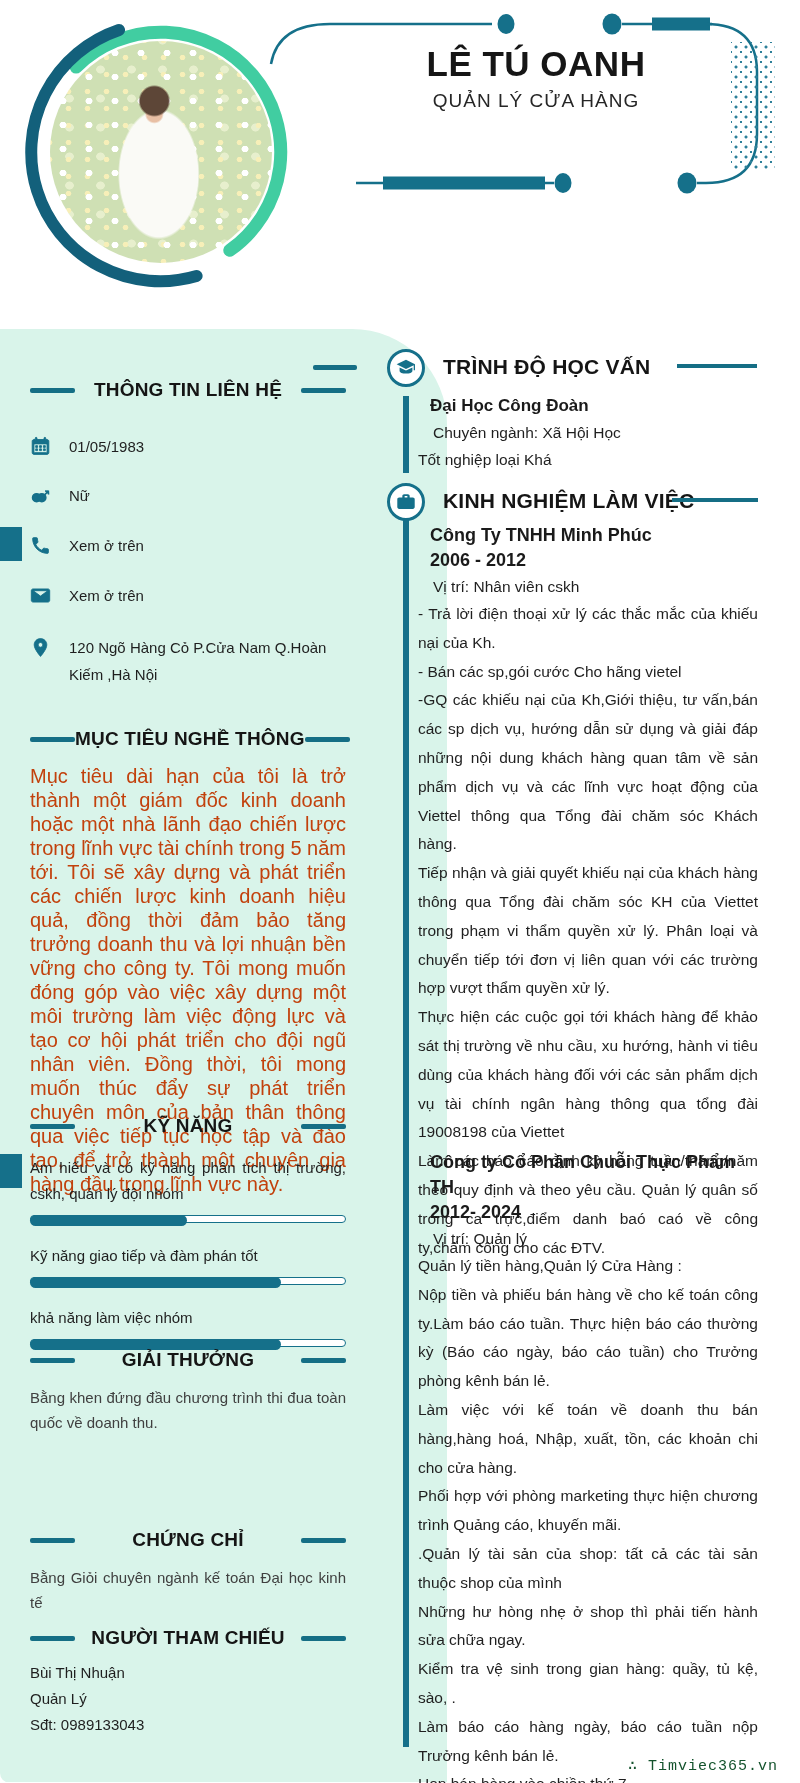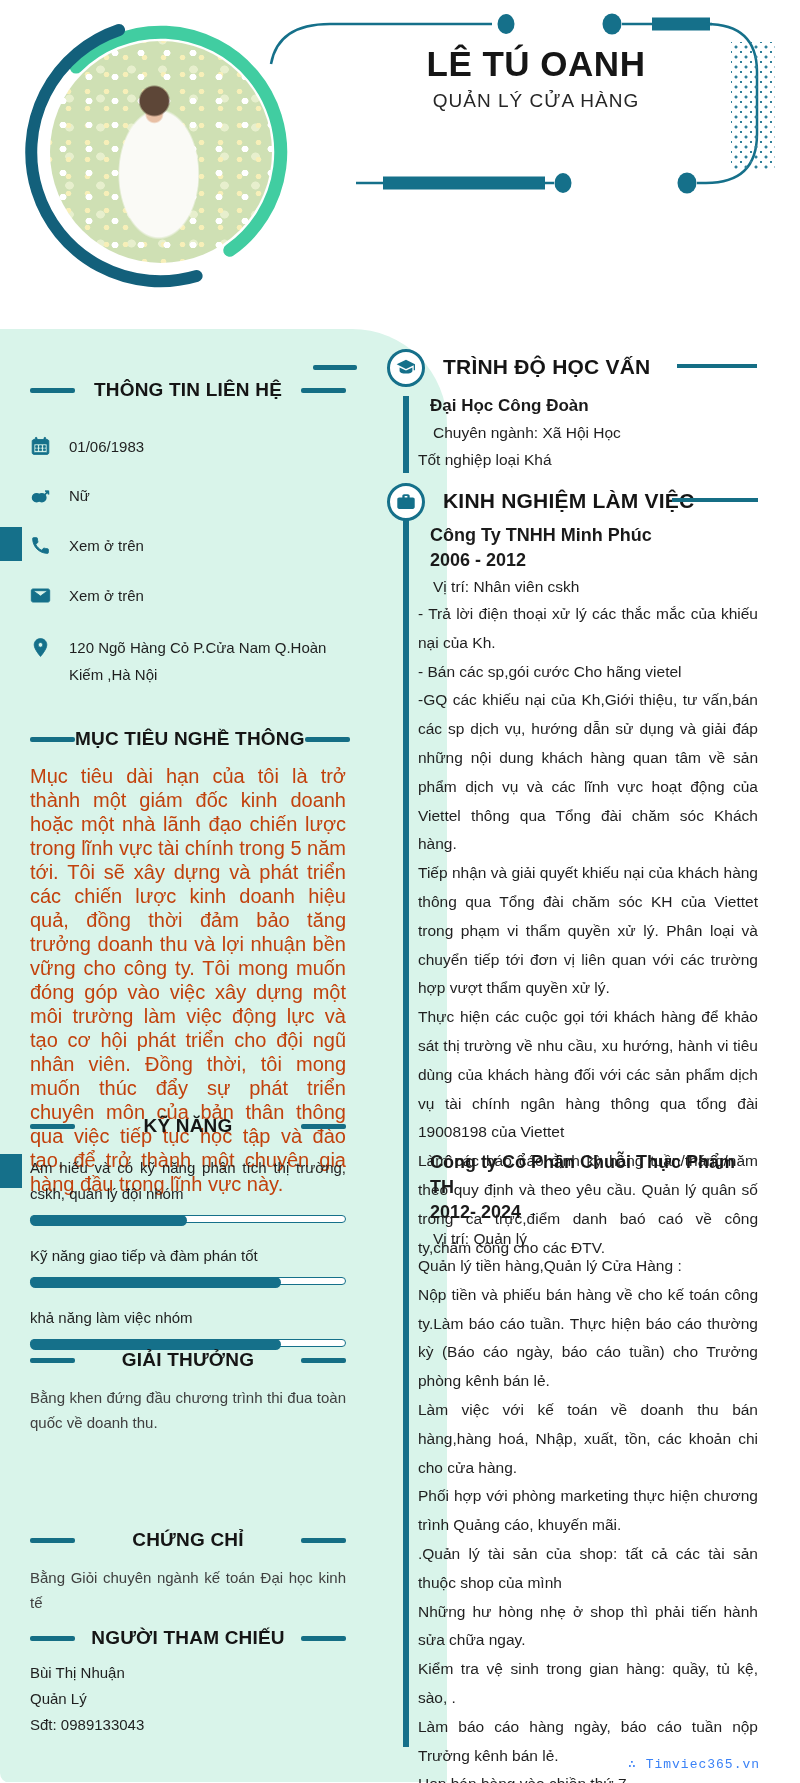--- a/index.html
+++ b/index.html
@@ -79,22 +79,22 @@
   .edu-major  { position:absolute; left:433px; top:424px; font-size:15.5px; color:#1f1f1f; }
   .edu-grade  { position:absolute; left:418px; top:451px; font-size:15.5px; color:#1f1f1f; }
   .job { position:absolute; left:418px; width:340px; }
   .job .company { font-size:18px; font-weight:800; line-height:25px; padding-left:12px; color:#1a1a1a; }
   .job .period  { font-size:18px; font-weight:800; line-height:25px; padding-left:12px; color:#1a1a1a; }
   .job .position{ font-size:15.5px; line-height:27px; padding-left:15px; color:#1f1f1f; }
   .job .details p { font-size:15.5px; line-height:28.8px; text-align:justify; color:#1f1f1f; }
 
   .watermark {
     position:absolute; left:628px; top:1756px;
-    font-family:"Liberation Mono", monospace; font-size:13px;
-    letter-spacing:1px; color:#3b82f6; white-space:nowrap;
+    font-family:"Liberation Mono", monospace; font-size:15px;
+    letter-spacing:1px; color:#14532d; white-space:nowrap;
   }
 </style>
 </head>
 <body>
 
 <div class="page">
 
   <div class="photo"></div>
 
   <svg class="deco-svg" width="800" height="305" viewBox="0 0 800 305">
@@ -131,21 +131,21 @@
       <h2>THÔNG TIN LIÊN HỆ</h2>
       <span class="dash"></span>
     </div>
 
     <div class="lp-abs c-row" style="top:107px;">
       <span class="c-icon">
         <svg viewBox="0 0 24 24">
             <path d="M7 1.5c.6 0 1 .4 1 1V4h8V2.5c0-.6.4-1 1-1s1 .4 1 1V4h1.5c1.1 0 2 .9 2 2v13c0 1.1-.9 2-2 2h-15c-1.1 0-2-.9-2-2V6c0-1.1.9-2 2-2H6V2.5c0-.6.4-1 1-1zM4.5 9v9.5c0 .3.2.5.5.5h14c.3 0 .5-.2.5-.5V9h-15zm2 2h2.2v2H6.5v-2zm4.4 0h2.2v2h-2.2v-2zm4.4 0h2.2v2h-2.2v-2zm-8.8 3.7h2.2v2H6.5v-2zm4.4 0h2.2v2h-2.2v-2zm4.4 0h2.2v2h-2.2v-2z"></path>
           </svg>
       </span>
-      <span>01/06/1983</span>
+      <span>01/05/1983</span>
     </div>
 
     <div class="lp-abs c-row" style="top:156px;">
       <span class="c-icon">
         <svg viewBox="0 0 24 24" fill="none" stroke-width="1.8">
             <circle cx="7.5" cy="14.5" r="4.6"></circle>
             <circle cx="13.5" cy="14.5" r="4.6"></circle>
             <path d="M17 11 L21 7"></path>
             <path d="M17.2 6.8 L21 7 L21.2 10.8"></path>
           </svg>

